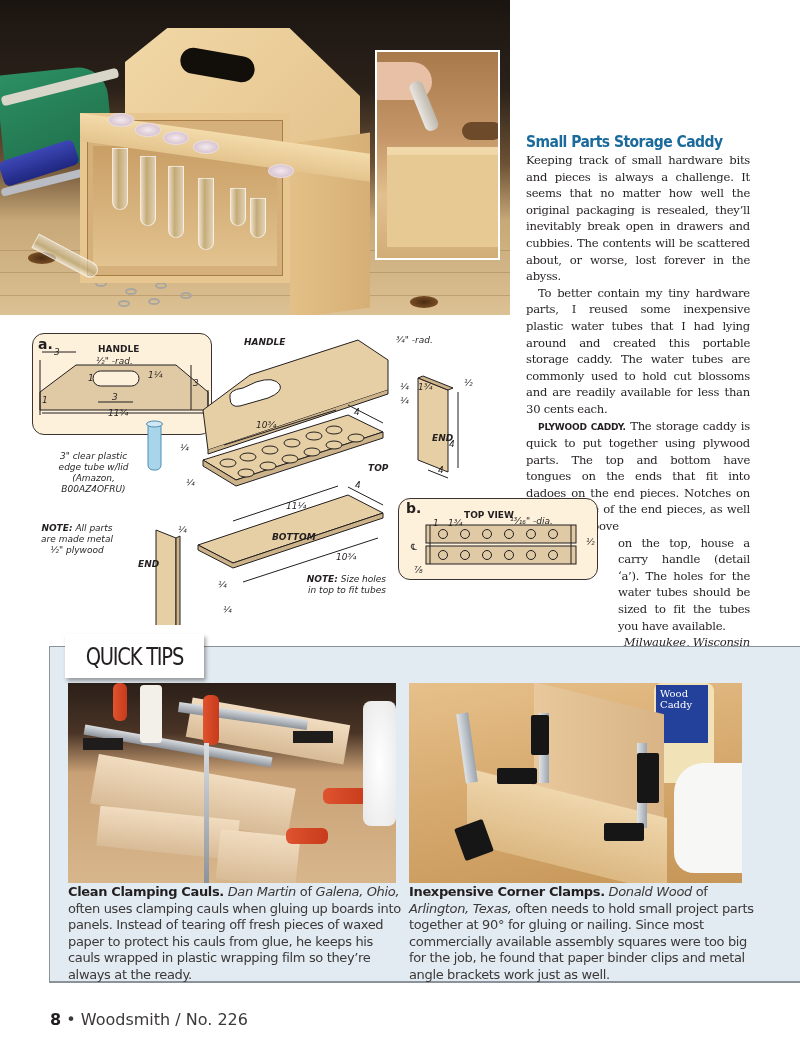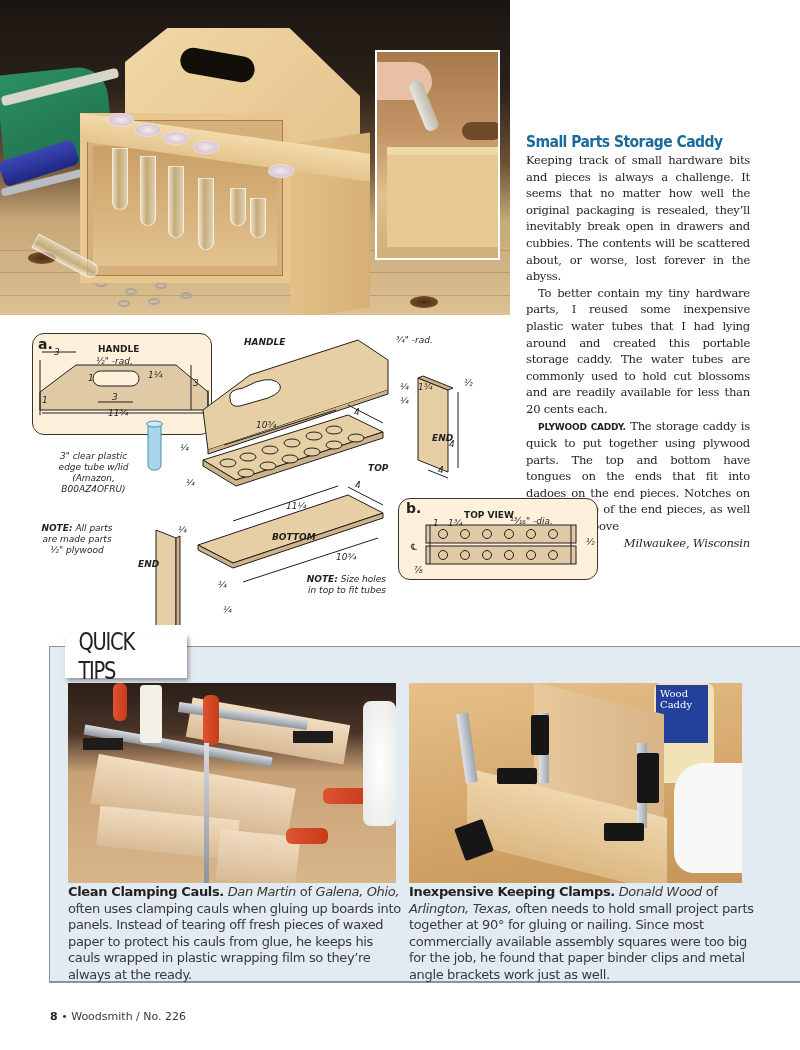--- a/index.html
+++ b/index.html
@@ -78,21 +78,21 @@
   .dlabel.b { font-weight: bold; }
   .dletter { position: absolute; font-family: "DejaVu Sans", sans-serif; font-weight: bold; font-size: 14px; color: #231f20; }
   .diagram svg { position: absolute; left: 0; top: 0; }
 
   
   .qt {
     position: absolute; left: 49px; top: 646px; width: 751px; height: 337px;
     background: #e3ebf2; border-top: 1.5px solid #8c9299; border-left: 1.5px solid #8c9299; border-bottom: 2px solid #8c9299;
   }
   .qt-tab {
-    position: absolute; left: 65px; top: 634px; width: 122px; height: 44px; background: #ffffff;
+    position: absolute; left: 65px; top: 634px; width: 139px; height: 44px; background: #ffffff;
     box-shadow: 2px 3px 4px rgba(0,0,0,0.35);
     font-family: "DejaVu Sans", sans-serif; font-size: 25px; color: #231f20;
     display: flex; align-items: center; justify-content: center; letter-spacing: -1.6px;
     transform-origin: center;
   }
   .qt-tab span { display: inline-block; transform: scaleX(0.78); }
   .tip-photo { position: absolute; top: 683px; height: 200px; overflow: hidden; }
   .tip1 { left: 68px; width: 328px; background: linear-gradient(180deg,#2a1f18 0%,#4a3426 25%,#c9a176 45%,#d8b68c 100%); }
   .tip2 { left: 409px; width: 333px; background: linear-gradient(170deg,#e6c08a 0%,#d6a96e 50%,#c69658 100%); }
   .tip-text {
@@ -113,21 +113,21 @@
   
   .wood-upright { position: absolute; background: linear-gradient(90deg,#e8c89c,#d8b486); }
   .wood-base { position: absolute; background: linear-gradient(180deg,#efd6ac,#dcb882); }
   .bracket { position: absolute; background: linear-gradient(90deg,#dfe3e8,#9ba3ab); }
   .binder { position: absolute; background: #161616; border-radius: 2px; }
   .glue { position: absolute; background: #f1e2b8; border-radius: 8px; }
   .glue-label { position: absolute; background: #23409a; color: #fff; font-family: "DejaVu Serif", serif; font-size: 10px; padding: 3px 4px; }
   .towel { position: absolute; background: #f7f7f5; border-radius: 30px 0 0 20px; }
 
   
-  .footer { position: absolute; left: 50px; top: 1010px; font-family: "DejaVu Sans", sans-serif; font-size: 11px; color: #3b3838; }
+  .footer { position: absolute; left: 50px; top: 1010px; font-family: "DejaVu Sans", sans-serif; font-size: 16px; color: #3b3838; }
   .footer .pg { font-weight: bold; color: #231f20; }
 </style>
 </head>
 <body>
 
 <div class="hero">
   <div class="bench-line" style="top:250px"></div>
   <div class="bench-line" style="top:272px"></div>
   <div class="bench-line" style="top:295px"></div>
   <div class="bag"></div>
@@ -170,22 +170,23 @@
     <div class="mini-caddy"></div>
     <div class="mini-slot"></div>
     <div class="hand"></div>
     <div class="mini-tube"></div>
   </div>
 </div>
 
 <div class="article">
   <h1>Small Parts Storage Caddy</h1>
   <p>Keeping track of small hardware bits and pieces is always a challenge. It seems that no matter how well the original packaging is resealed, they’ll inevitably break open in drawers and cubbies. The contents will be scattered about, or worse, lost forever in the abyss.</p>
-  <p>To better contain my tiny hardware parts, I reused some inexpensive plastic water tubes that I had lying around and created this portable storage caddy. The water tubes are commonly used to hold cut blossoms and are readily available for less than 20 cents each.</p>
+  <p>To better contain my tiny hardware parts, I reused some inexpensive plastic water tubes that I had lying around and created this portable storage caddy. The water tubes are commonly used to hold cut blossoms and are readily available for less than 30 cents each.</p>
   <p style="text-indent:12px"><span class="runin">PLYWOOD CADDY.</span><span> The storage caddy is quick to put together using plywood parts. The top and bottom have tongues on the ends that fit into dadoes on the end pieces. Notches on the top edge of the end pieces, as well as a long groove</span></p>
+  <p class="narrow" style="text-indent:0">on the top, house a carry handle (detail ‘a’). The holes for the water tubes should be sized to fit the tubes you have available.</p>
   <div class="byline">Milwaukee, Wisconsin</div>
 </div>
 
 <div class="diagram">
 
   <div class="detail-box" style="left:4px;top:13px;width:180px;height:102px"></div>
 
   <div class="detail-box" style="left:370px;top:178px;width:200px;height:82px"></div>
 
   <svg width="560" height="305" viewBox="0 0 560 305">
@@ -298,21 +299,21 @@
   <div class="dlabel it" style="left:410px;top:145px">4</div>
 
   <div class="dlabel it" style="left:18px;top:131px;text-align:center;line-height:11px;width:95px">
     <div>3" clear plastic</div>
     <div>edge tube w/lid</div>
     <div>(Amazon,</div>
     <div>B00AZ4OFRU)</div>
   </div>
   <div class="dlabel it" style="left:8px;top:203px;text-align:center;line-height:11px;width:82px">
     <div><b>NOTE:</b><span> All parts</span></div>
-    <div>are made parts</div>
+    <div>are made metal</div>
     <div>½" plywood</div>
   </div>
   <div class="dlabel it" style="left:270px;top:254px;text-align:right;line-height:11px;width:88px">
     <div><b>NOTE:</b><span> Size holes</span></div>
     <div>in top to fit tubes</div>
   </div>
 
   <div class="dletter" style="left:378px;top:180px">b.</div>
   <div class="dlabel b" style="left:436px;top:190px">TOP VIEW</div>
   <div class="dlabel it" style="left:405px;top:198px">1</div>
@@ -359,21 +360,21 @@
   <div class="binder" style="left:195px;top:140px;width:40px;height:18px"></div>
   <div class="binder" style="left:50px;top:140px;width:30px;height:34px;transform:rotate(-20deg)"></div>
   <div class="towel" style="left:265px;top:80px;width:68px;height:110px"></div>
 </div>
 
 <div class="tip-text t1">
   <b>Clean Clamping Cauls.</b>
   <i>Dan Martin</i><span> of </span><i>Galena, Ohio,</i><span> often uses clamping cauls when gluing up boards into panels. Instead of tearing off fresh pieces of waxed paper to protect his cauls from glue, he keeps his cauls wrapped in plastic wrapping film so they’re always at the ready.</span>
 </div>
 <div class="tip-text t2">
-  <b>Inexpensive Keeping Clamps.</b>
+  <b>Inexpensive Corner Clamps.</b>
   <i>Donald Wood</i><span> of </span><i>Arlington, Texas,</i><span> often needs to hold small project parts together at 90° for gluing or nailing. Since most commercially available assembly squares were too big for the job, he found that paper binder clips and metal angle brackets work just as well.</span>
 </div>
 
 <div class="footer">
   <span class="pg">8</span>
   <span>•</span>
   <span>Woodsmith / No. 226</span>
 </div>
 
 </body></html>

